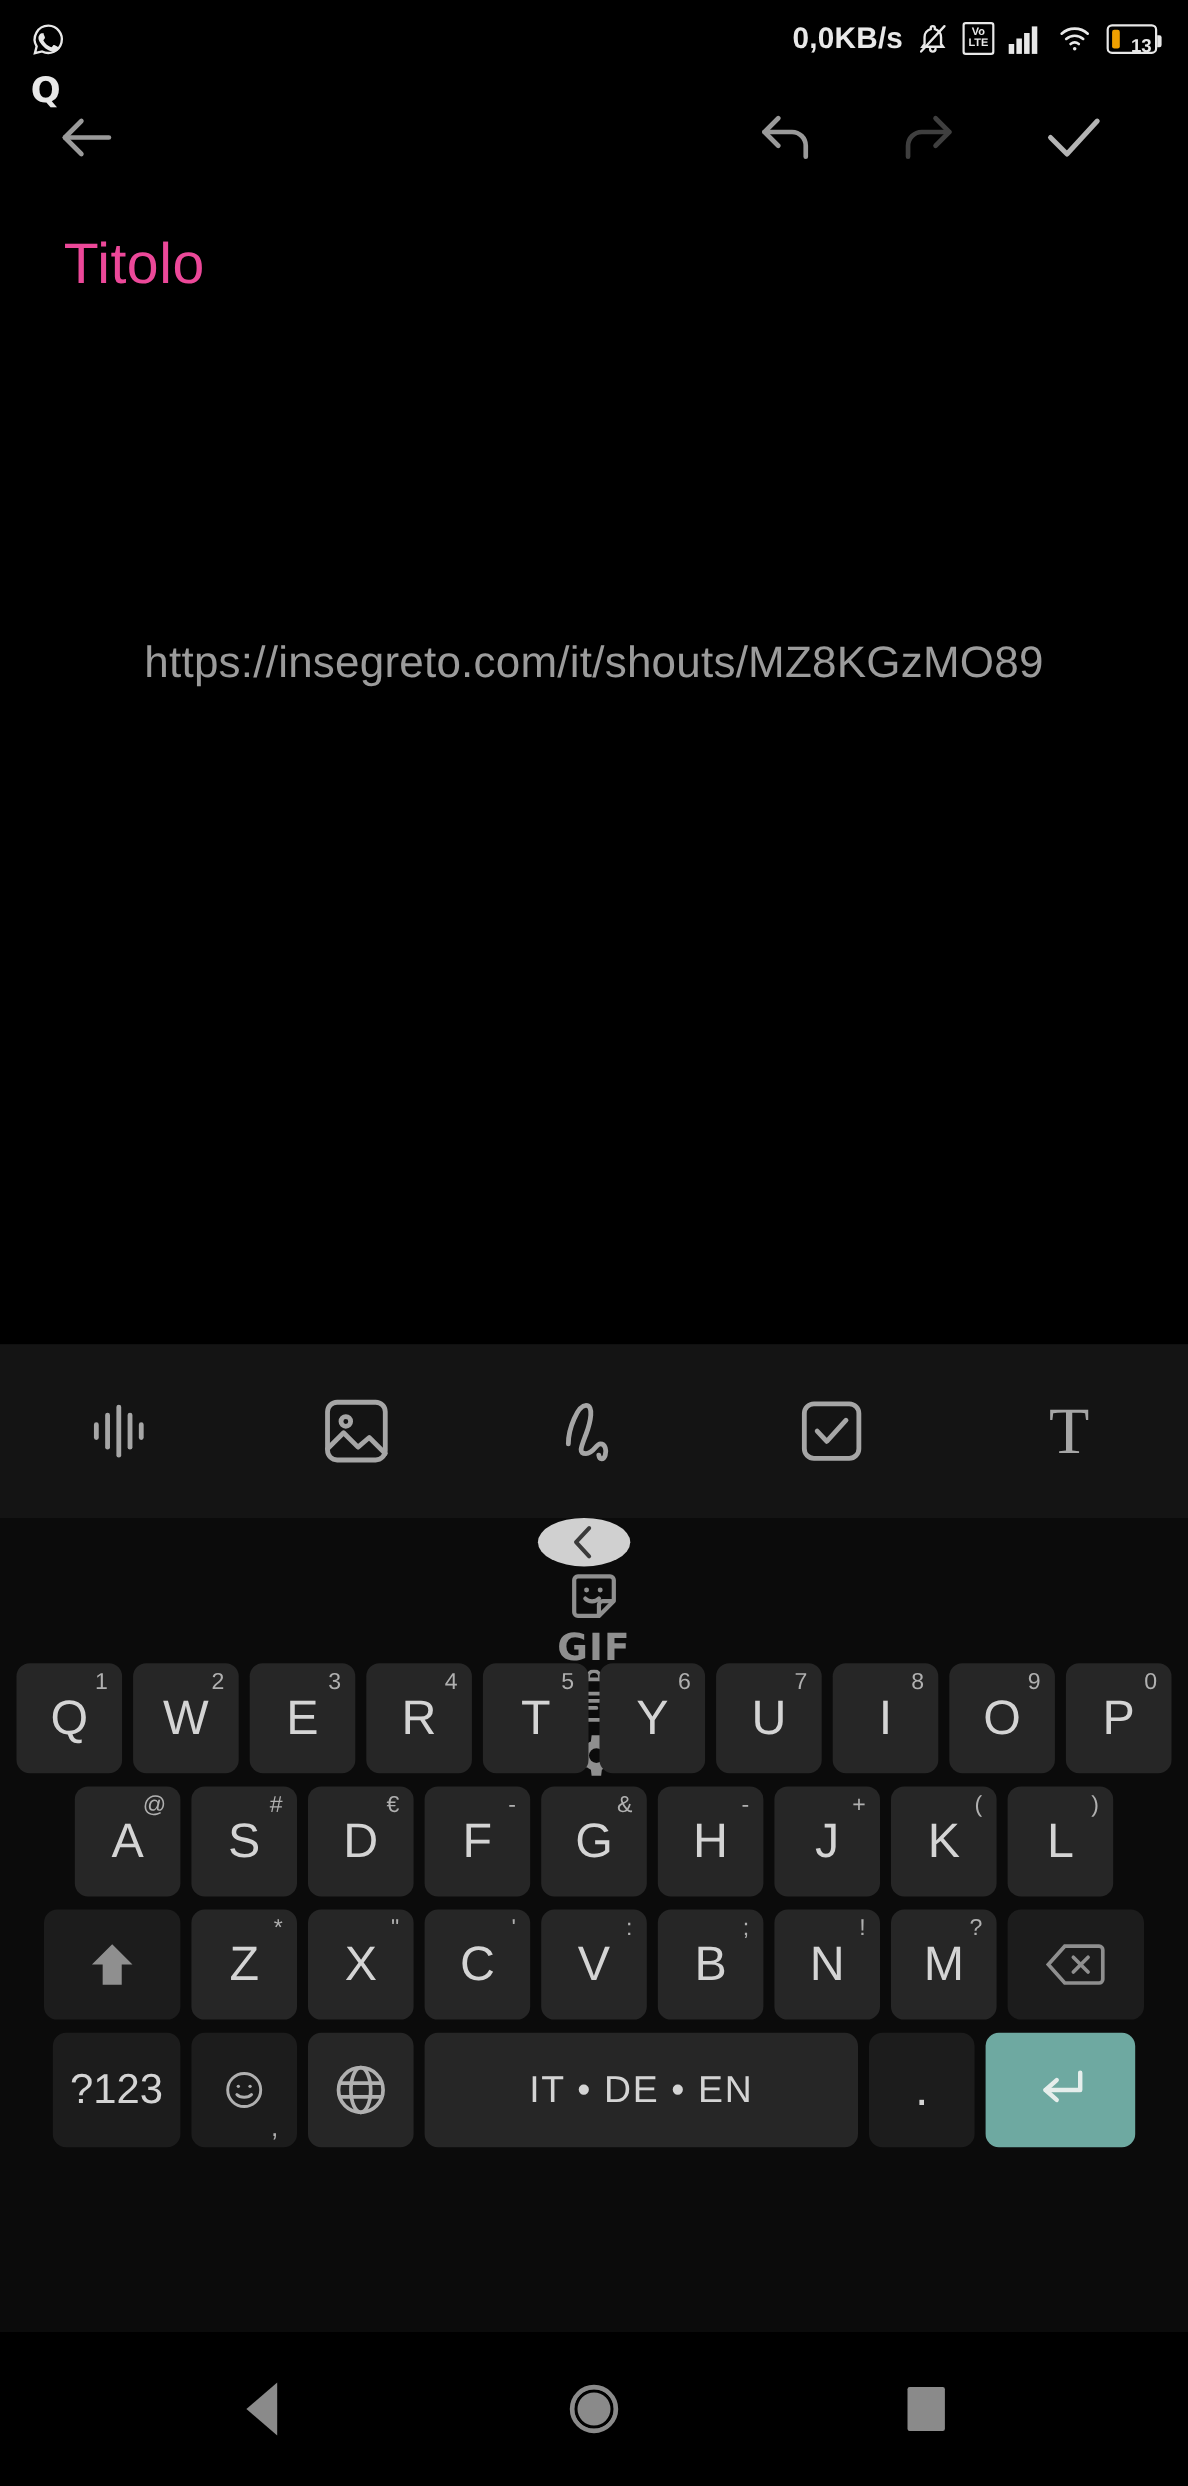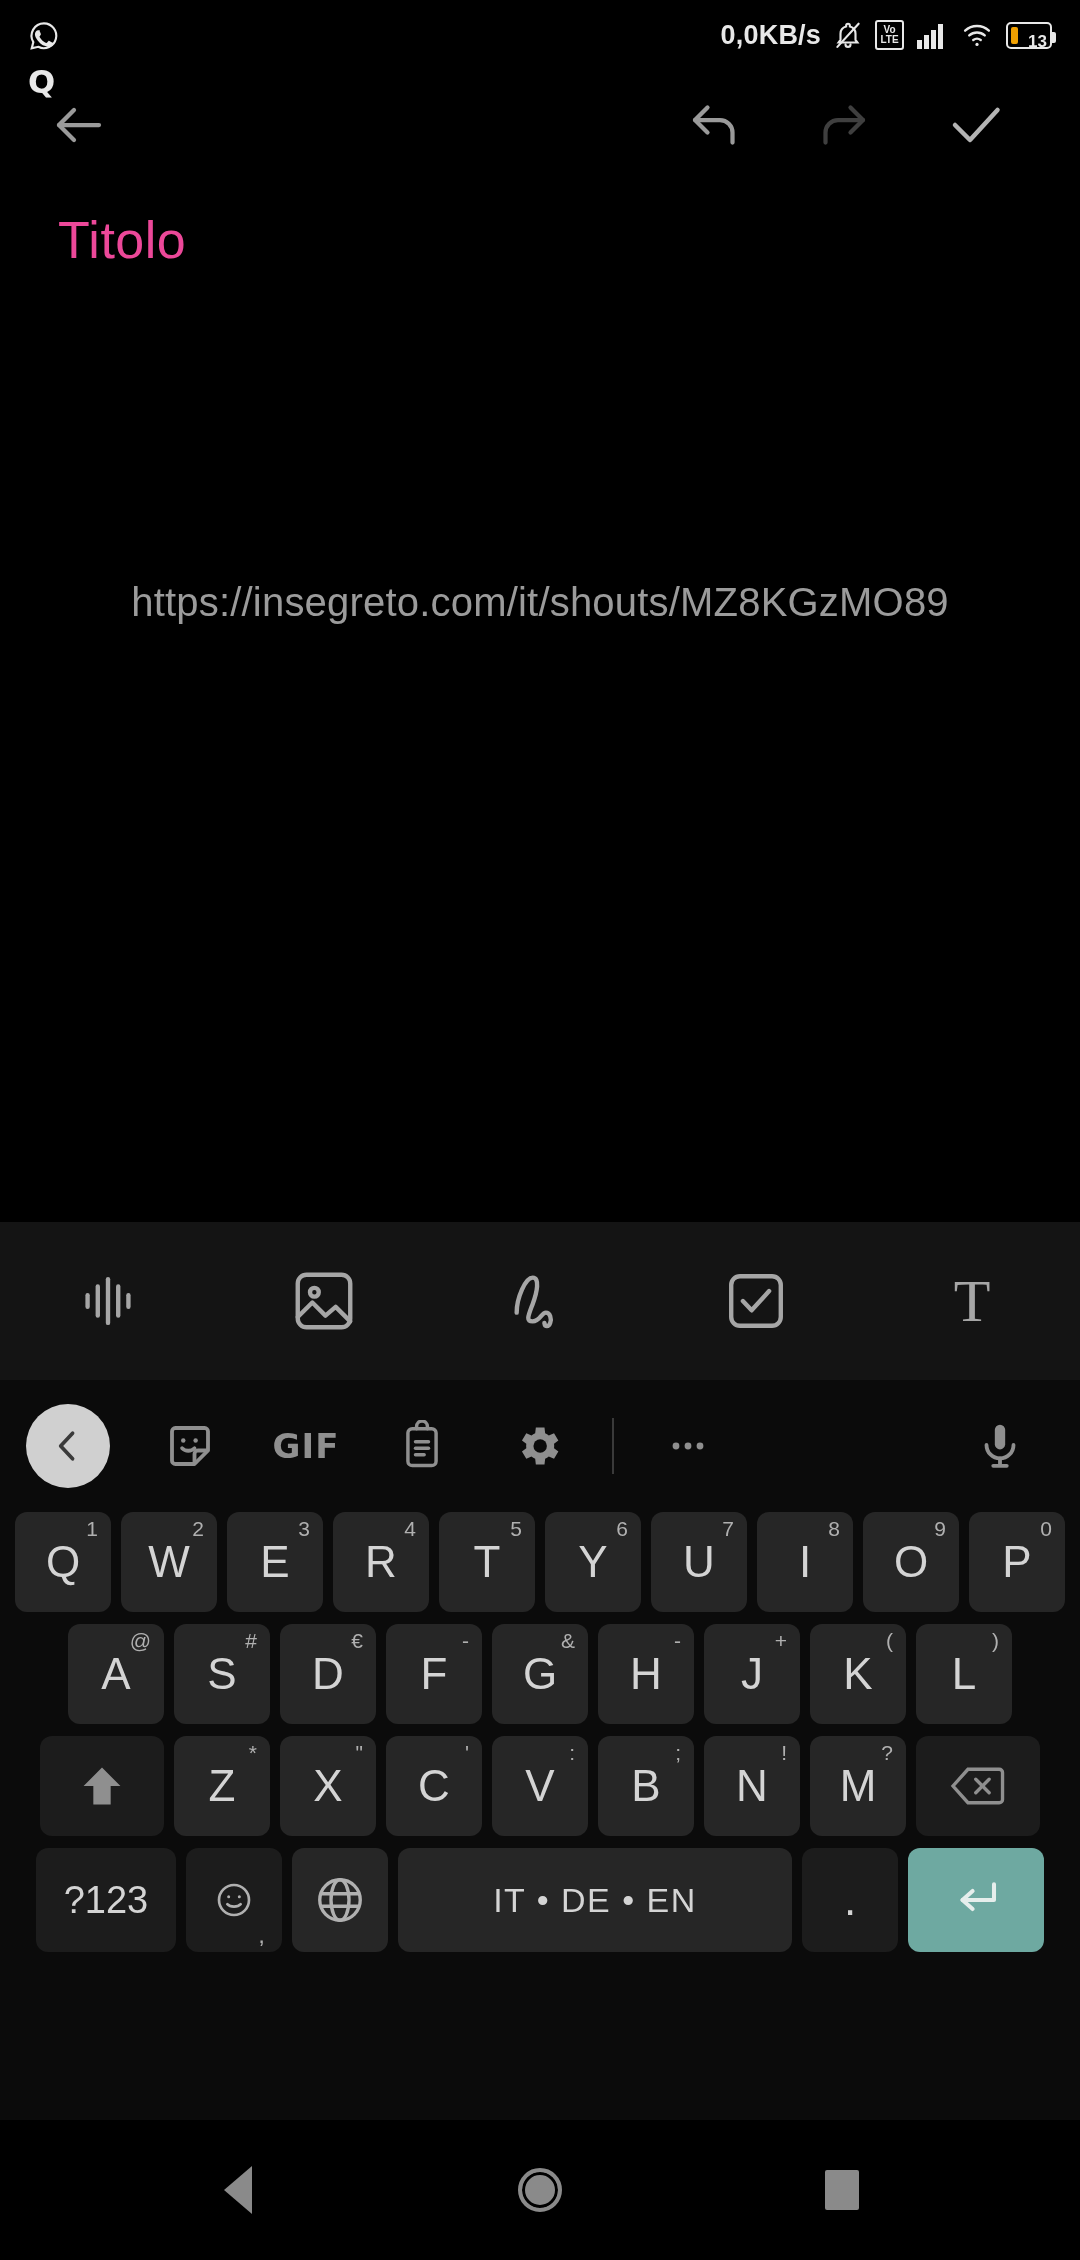--- a/index.html
+++ b/index.html
@@ -67,21 +67,21 @@
   .editor-toolbar {
     position: absolute; top: 1222px; left: 0; width: 1080px; height: 158px;
     background: #141414;
     display: flex; align-items: center; justify-content: space-around;
   }
   .editor-toolbar .ttool { width: 120px; height: 120px; display: flex; align-items: center; justify-content: center; }
   .t-glyph { color: #a6a6a6; font-size: 60px; font-weight: 300; font-family: "Liberation Serif", serif; }
 
   
   .kb { position: absolute; top: 1380px; left: 0; width: 1080px; height: 740px; background: #0b0b0b; }
-  .kb-toolbar { height: 132px; display: flex; align-items: center; padding: 0 22px; gap: 0; }
+  .kb-toolbar { height: 132px; display: flex; align-items: center; padding: 0 22px; gap: 0; flex-direction: column; }
   .kb-tb-item { width: 116px; height: 116px; display: flex; align-items: center; justify-content: center; }
   .kb-back-circle {
     width: 84px; height: 84px; border-radius: 50%; background: #d0d0d0;
     display: flex; align-items: center; justify-content: center; margin-left: 4px; margin-right: 22px;
   }
   .gif-label { color: #8f8f8f; font-size: 34px; font-weight: bold; letter-spacing: 1px; font-family: "DejaVu Sans", sans-serif;}
   .kb-divider { width: 2px; height: 56px; background: #3a3a3a; margin: 0 16px; }
   .kb-spacer { flex: 1; }
 
   .kb-rows { padding: 0 6px; }
@@ -97,21 +97,21 @@
     font-size: 21px; color: #b0b0b0; line-height: 1;
   }
   .key .sub {
     position: absolute; bottom: 5px; right: 17px;
     font-size: 24px; color: #b0b0b0; line-height: 1;
   }
   .row1 .key { width: 96px; }
   .row2 .key { width: 96px; }
   .row3 .key { width: 96px; }
   .key.wide-fn { width: 124px; background: #1c1c1c; }
-  .key.sym { width: 140px; background: #1c1c1c; font-size: 38px; }
+  .key.sym { width: 116px; background: #1c1c1c; font-size: 38px; }
   .key.emoji { width: 96px; background: #1c1c1c; }
   .key.globe { width: 96px; background: #262626; }
   .key.space { width: 394px; background: #262626; font-size: 34px; letter-spacing: 1.5px; }
   .key.period { width: 96px; background: #1c1c1c; }
   .key.enter { width: 136px; background: #6ea9a1; }
   .kb-row.row4 .key { height: 104px; }
 
   
   .navbar {
     position: absolute; bottom: 0; left: 0; width: 1080px; height: 140px;

